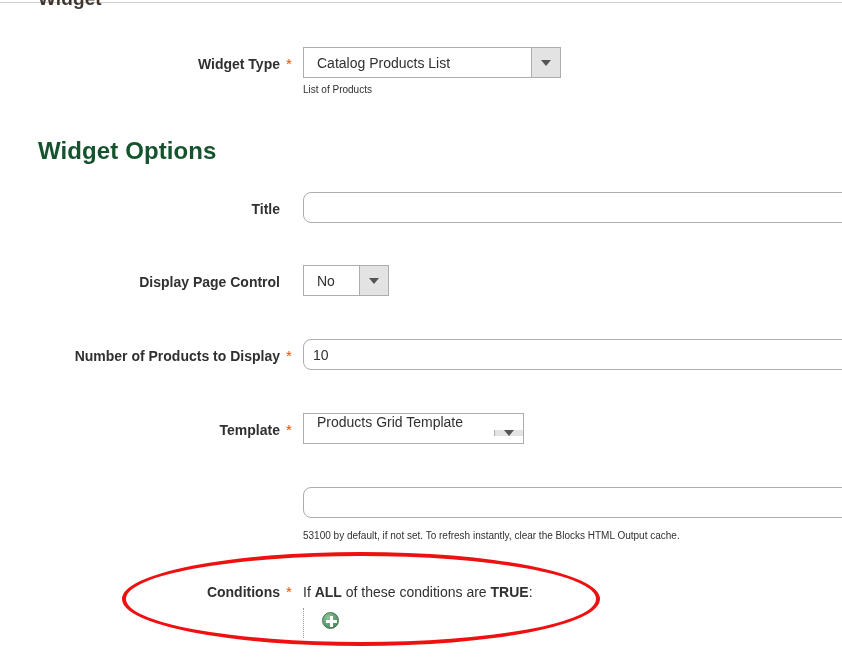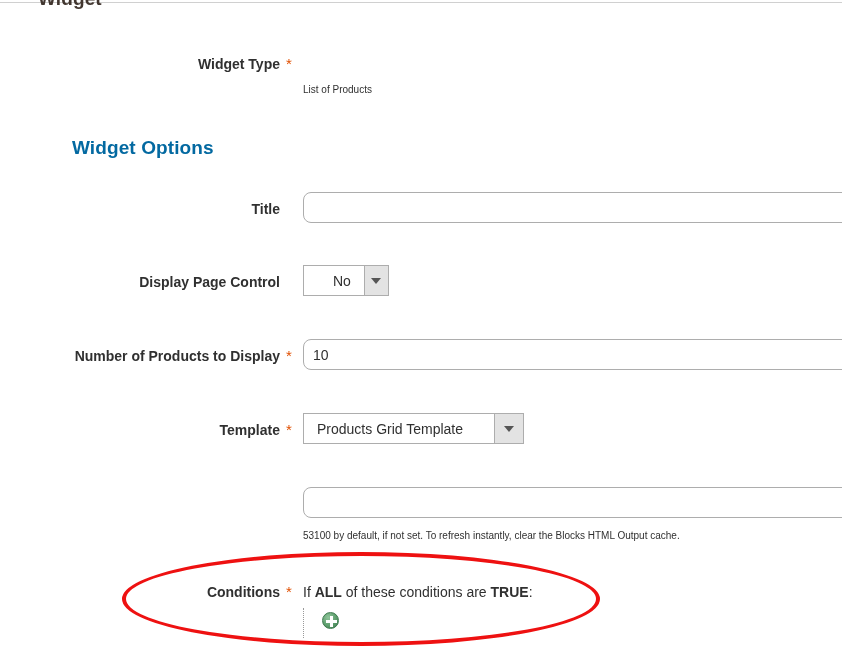--- a/index.html
+++ b/index.html
@@ -33,25 +33,24 @@
     top: -12px;
     font-size: 19px;
     font-weight: 700;
     color: #41362f;
     letter-spacing: .1px;
   }
   .section-title-options {
     position: absolute;
     left: 38px;
     top: 137px;
-    font-size: 19px;
-    font-weight: 700;
-    color: #0369a1;
+    font-size: 24px;
+    font-weight: 700;
+    color: #14532d;
     letter-spacing: .1px;
-    margin-left: 34px;
   }
 
   
   .field {
     position: absolute;
     left: 0;
     width: 842px;
     height: 34px;
   }
   .label {
@@ -200,50 +199,56 @@
 </head>
 <body>
 
 <div class="top-rule"></div>
 
 <div class="section-title-widget">Widget</div>
 
 <div class="field" style="top:47px;">
   <div class="label">Widget Type</div>
   <div class="req">*</div>
+  <div class="select" style="width:258px;">
+    <div class="select-value">Catalog Products List</div>
+    <div class="select-arrow" style="margin-left:auto;">
+      <span class="tri"></span>
+    </div>
+  </div>
 </div>
 <div class="note" style="top:84px;">List of Products</div>
 
 <div class="section-title-options">Widget Options</div>
 
 <div class="field" style="top:192px;">
   <div class="label">Title</div>
   <input class="text-input" type="text" value="" style="">
 </div>
 
 <div class="field" style="top:265px;">
   <div class="label">Display Page Control</div>
-  <div class="select" style="width:86px;padding-left:16px;">
+  <div class="select" style="width:86px;">
     <div class="select-value">No</div>
     <div class="select-arrow" style="margin-left:auto;">
       <span class="tri"></span>
     </div>
   </div>
 </div>
 
 <div class="field" style="top:339px;">
   <div class="label">Number of Products to Display</div>
   <div class="req">*</div>
   <input class="text-input" type="text" value="10" style="">
 </div>
 
 <div class="field" style="top:413px;">
   <div class="label">Template</div>
   <div class="req">*</div>
-  <div class="select" style="width:221px;">
+  <div class="select" style="width:221px;flex-direction:column;">
     <div class="select-value">Products Grid Template</div>
     <div class="select-arrow" style="margin-left:auto;">
       <span class="tri"></span>
     </div>
   </div>
 </div>
 
 <div class="field" style="top:487px;">
   <input class="text-input" type="text" value="" style="">
 </div>

